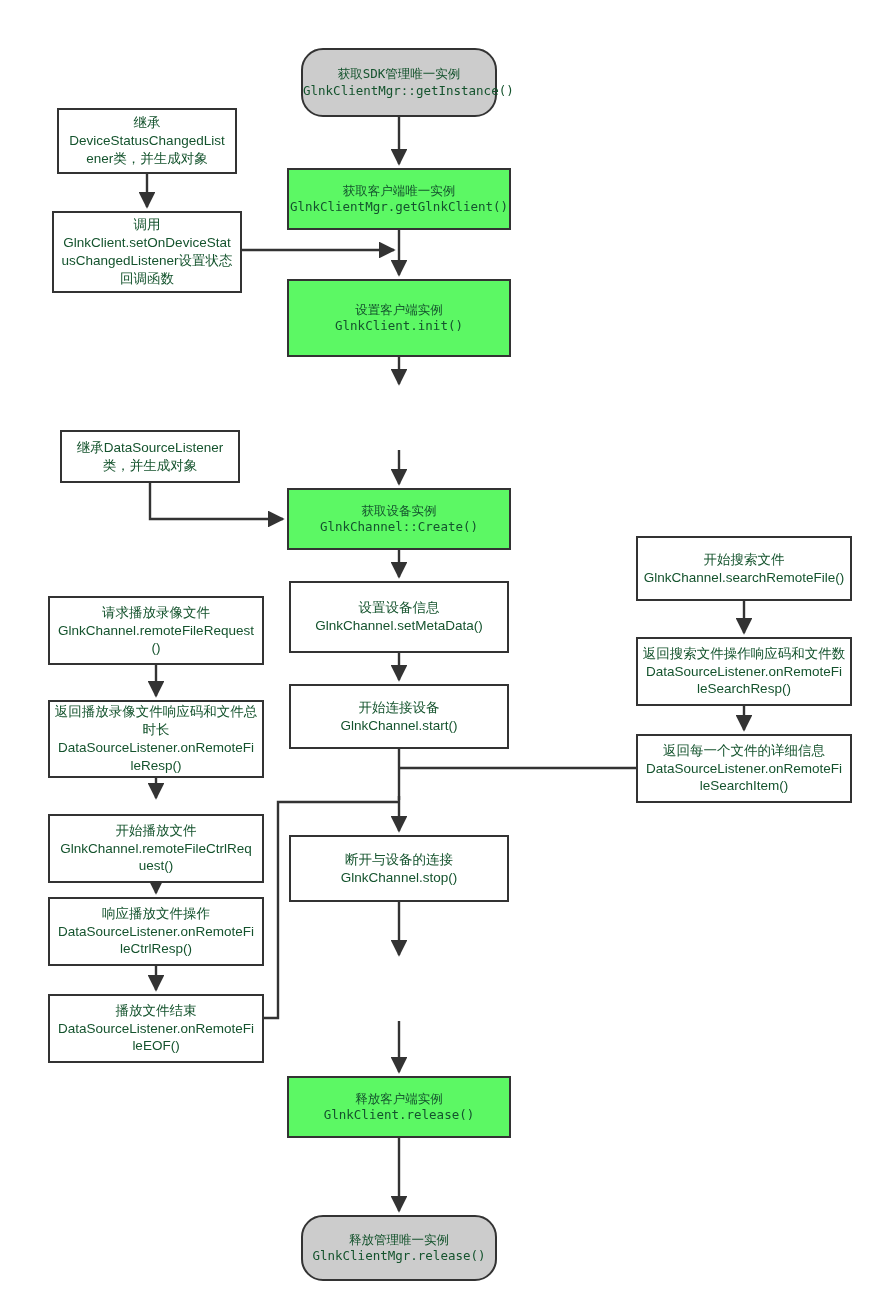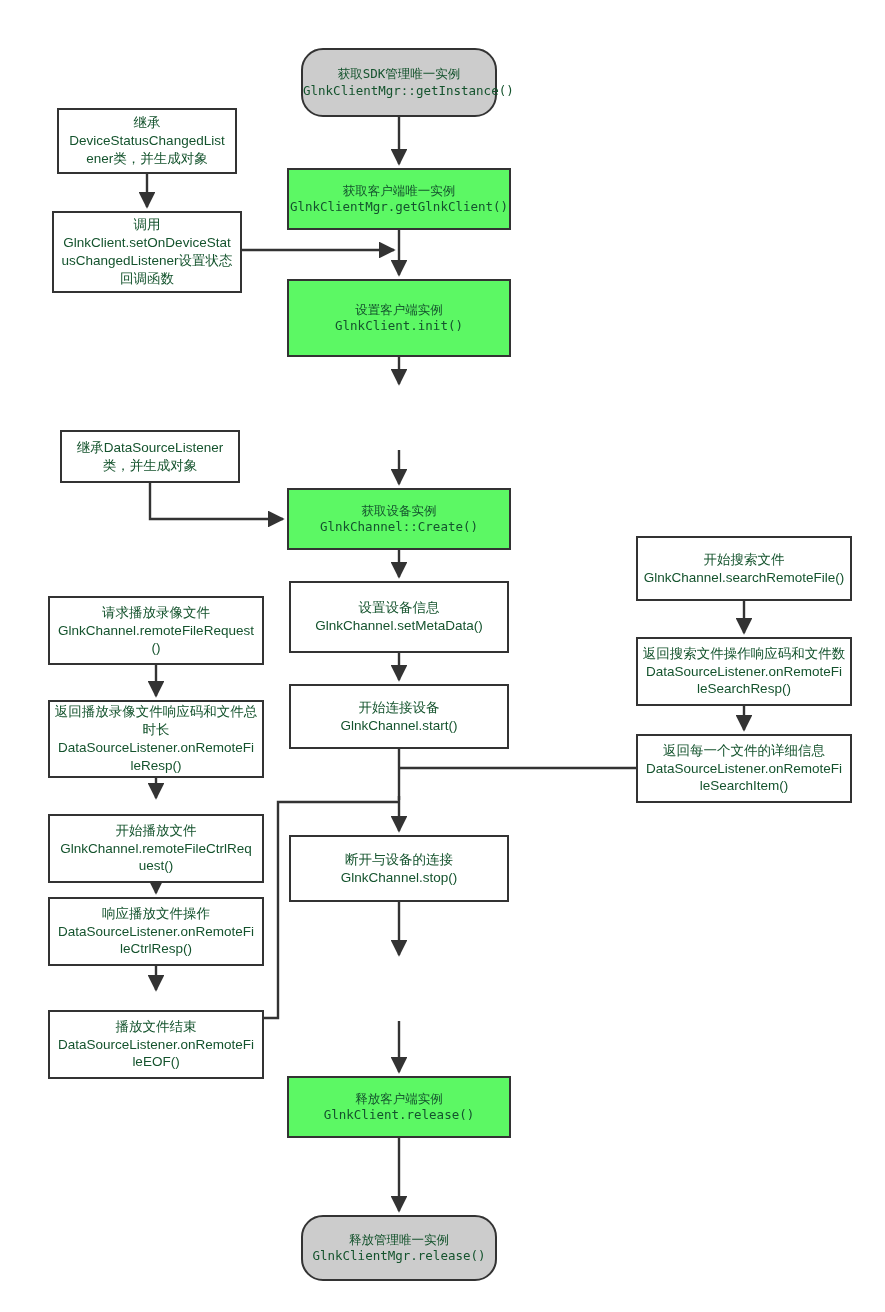--- a/index.html
+++ b/index.html
@@ -182,21 +182,21 @@
 GlnkChannel.remoteFileCtrlReq
 uest()</span>
   </div>
 
   <div class="node n-white" style="left:48px; top:897px; width:216px; height:69px;">
     <span class="txt">响应播放文件操作
 DataSourceListener.onRemoteFi
 leCtrlResp()</span>
   </div>
 
-  <div class="node n-white" style="left:48px; top:994px; width:216px; height:69px;margin-top:16px;">
+  <div class="node n-white" style="left:48px; top:994px; width:216px; height:69px;">
     <span class="txt">播放文件结束
 DataSourceListener.onRemoteFi
 leEOF()</span>
   </div>
 
   <div class="node n-white" style="left:636px; top:536px; width:216px; height:65px;">
     <span class="txt">开始搜索文件
 GlnkChannel.searchRemoteFile()</span>
   </div>
 

